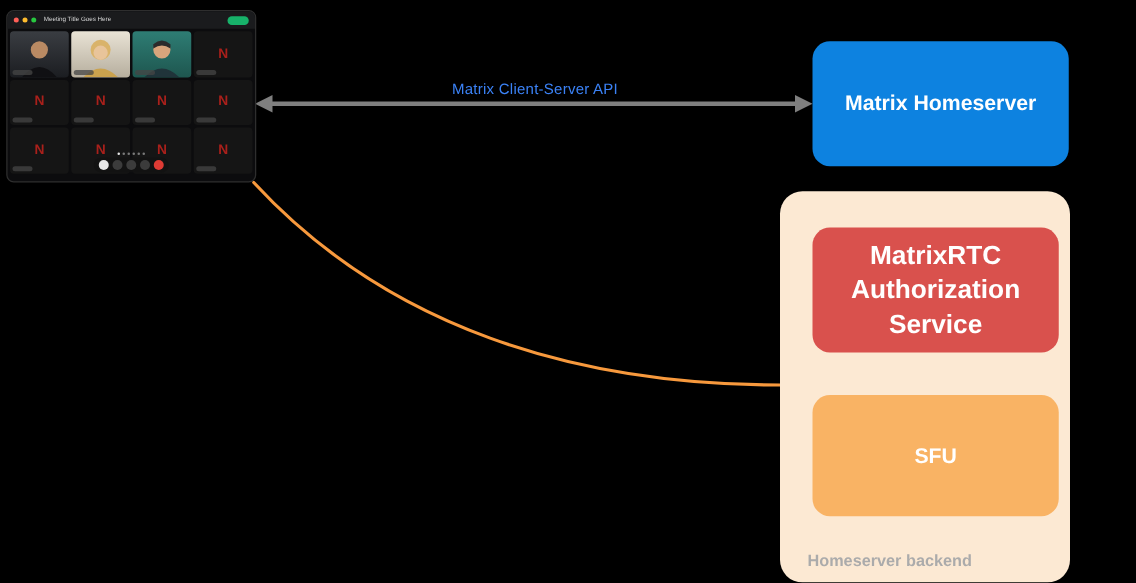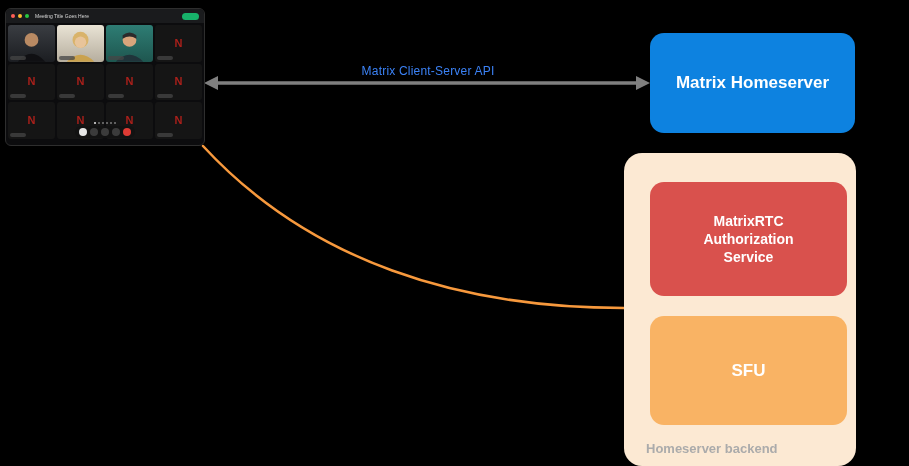--- a/index.html
+++ b/index.html
@@ -28,28 +28,28 @@
   
   .backend{
     position:absolute;left:624px;top:153px;width:232px;height:313px;
     background:#fce9d3;border-radius:18px;z-index:2;
   }
   .backend-label{
     position:absolute;left:22px;bottom:10px;
     font-size:13px;font-weight:bold;color:#ababab;
   }
   .auth-box{
-    position:absolute;left:26px;top:29px;width:197px;height:114px;
+    position:absolute;left:26px;top:29px;width:197px;height:100px;
     background:#d9514d;border-radius:14px;
     display:flex;align-items:center;justify-content:center;
-    color:#ffffff;font-weight:bold;font-size:14px;line-height:1.3;
+    color:#ffffff;font-weight:bold;font-size:21px;line-height:1.3;
     text-align:center;padding:0 36px;box-sizing:border-box;
   }
   .sfu-box{
-    position:absolute;left:26px;top:163px;width:197px;height:109px;
+    position:absolute;left:26px;top:163px;width:197px;height:97px;
     background:#f9b364;border-radius:14px;
     display:flex;align-items:center;justify-content:center;
     color:#ffffff;font-weight:bold;font-size:17px;text-align:center;
   }
 
   
   .call-window{
     position:absolute;left:5px;top:8px;width:200px;height:138px;
     background:#0c0c0e;border-radius:6px;border:1px solid #2e2e2e;
     overflow:hidden;z-index:2;box-sizing:border-box;

